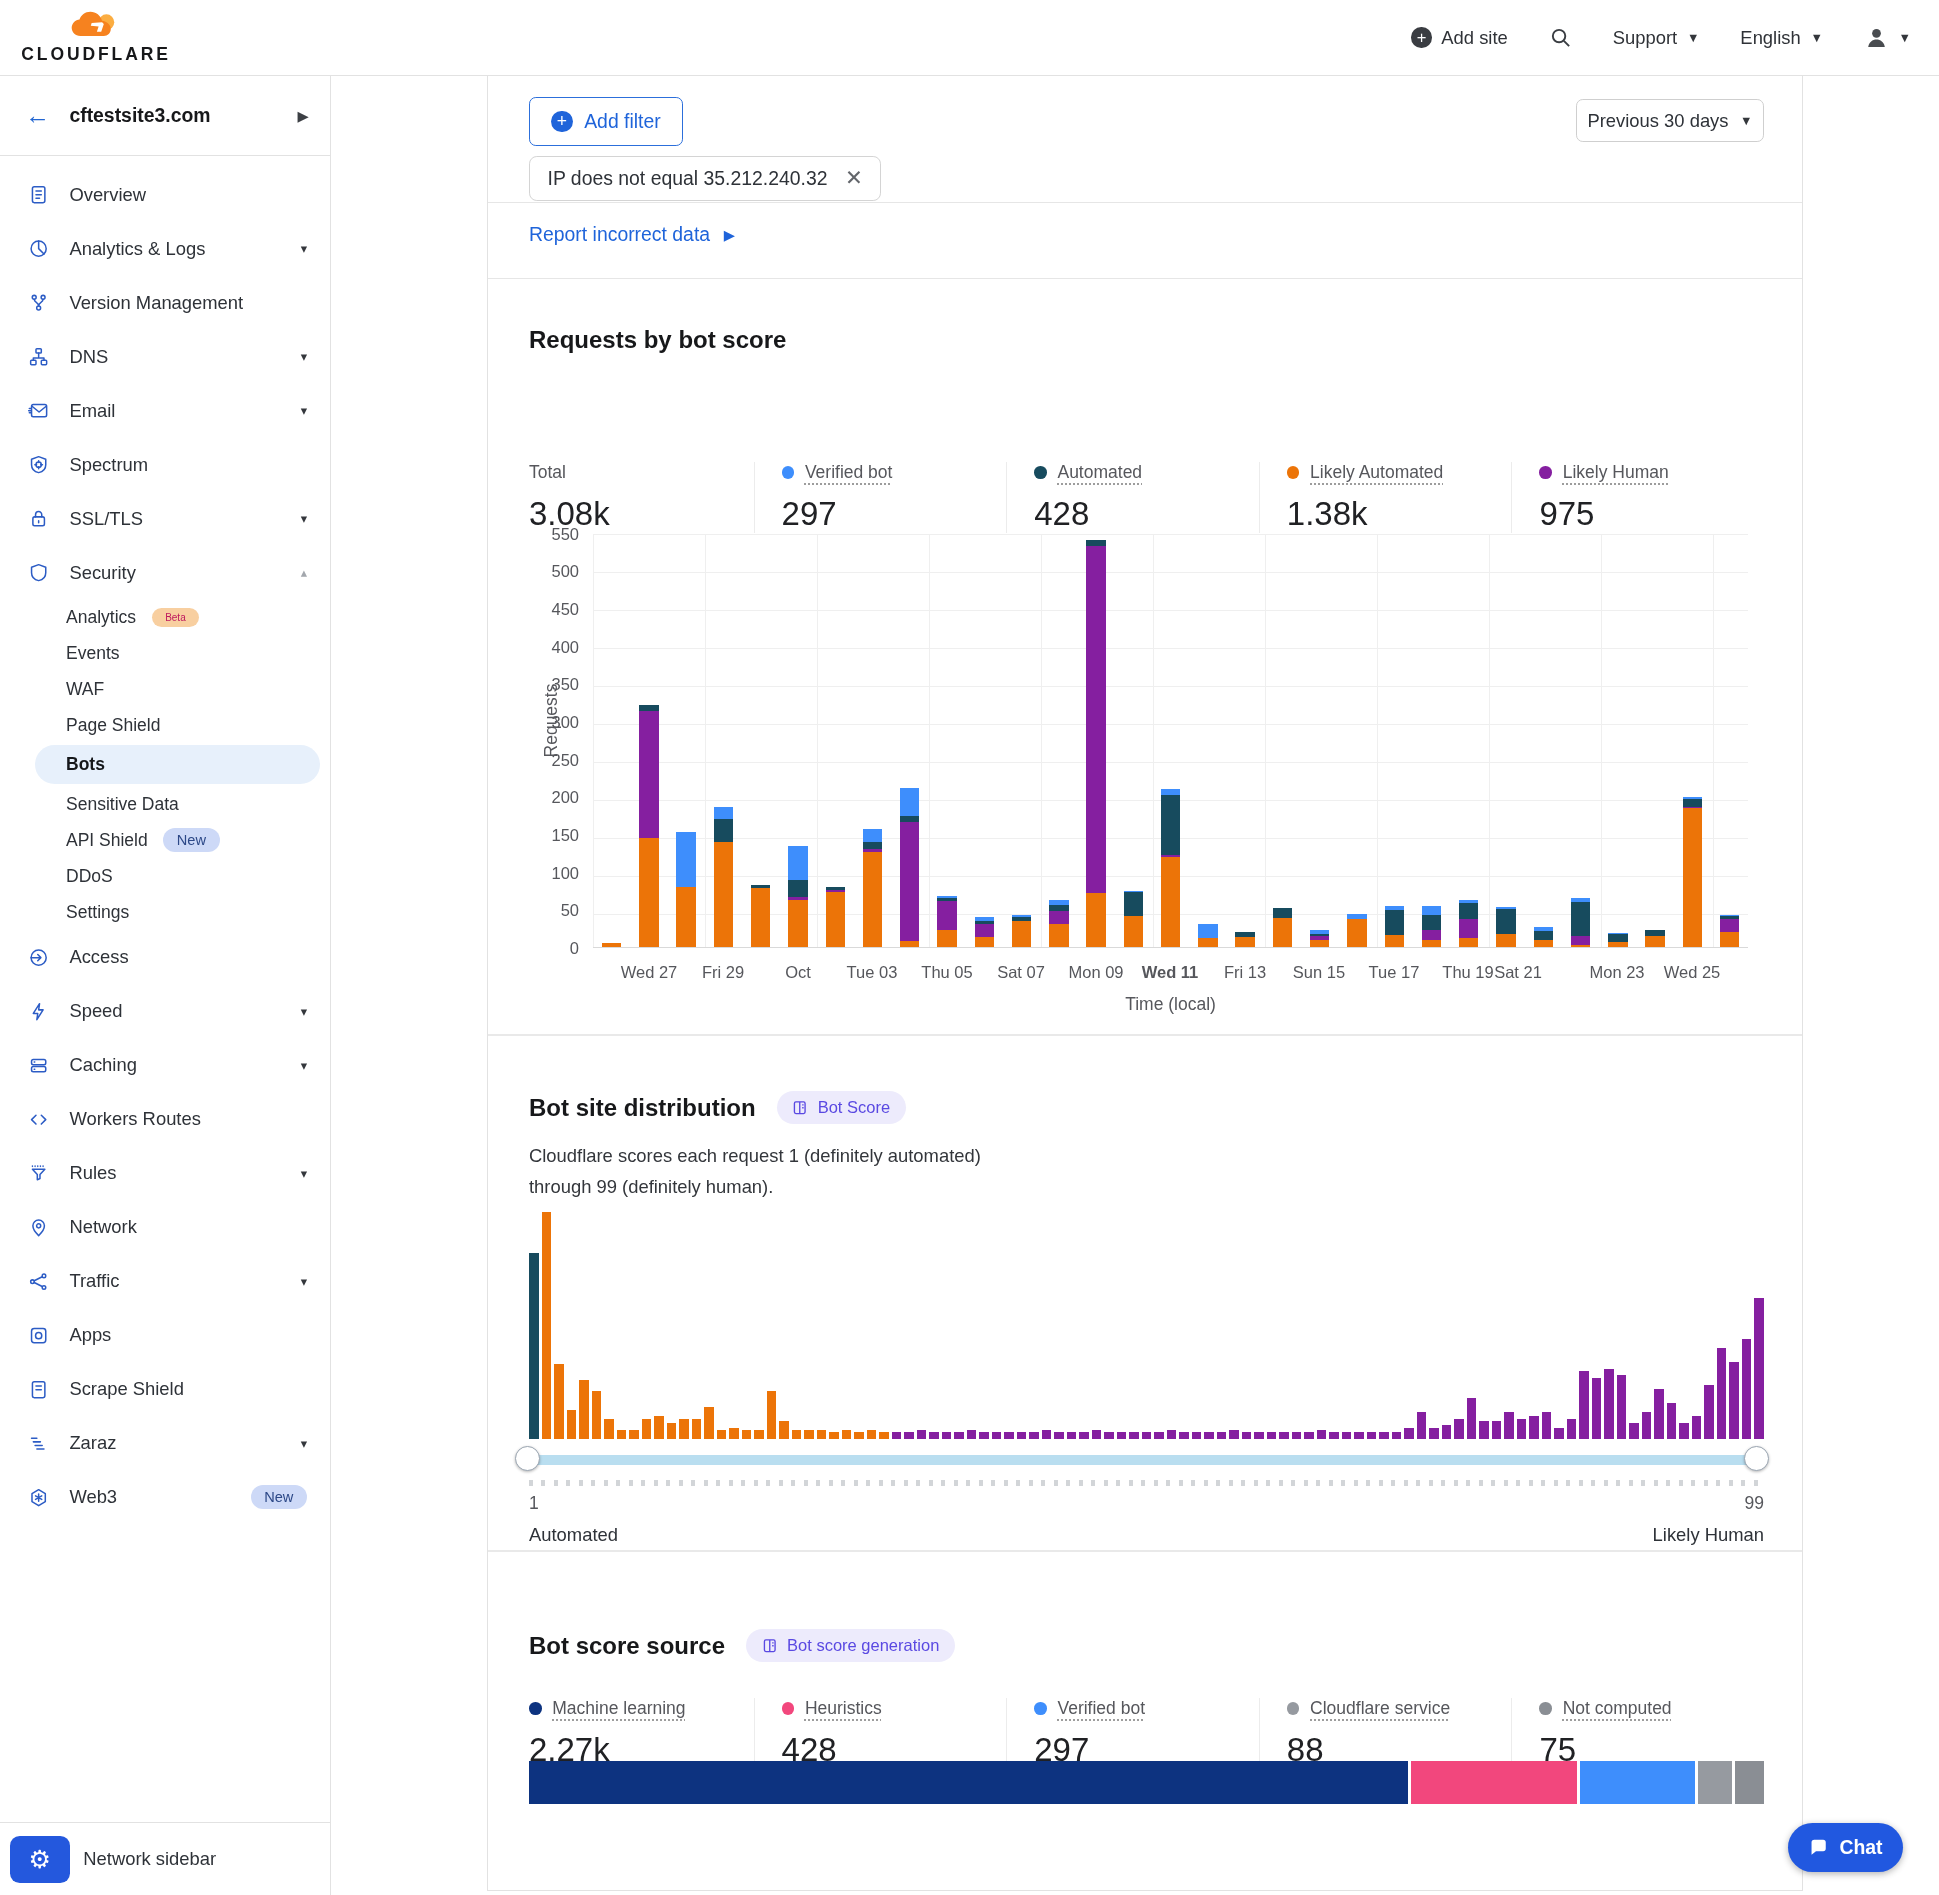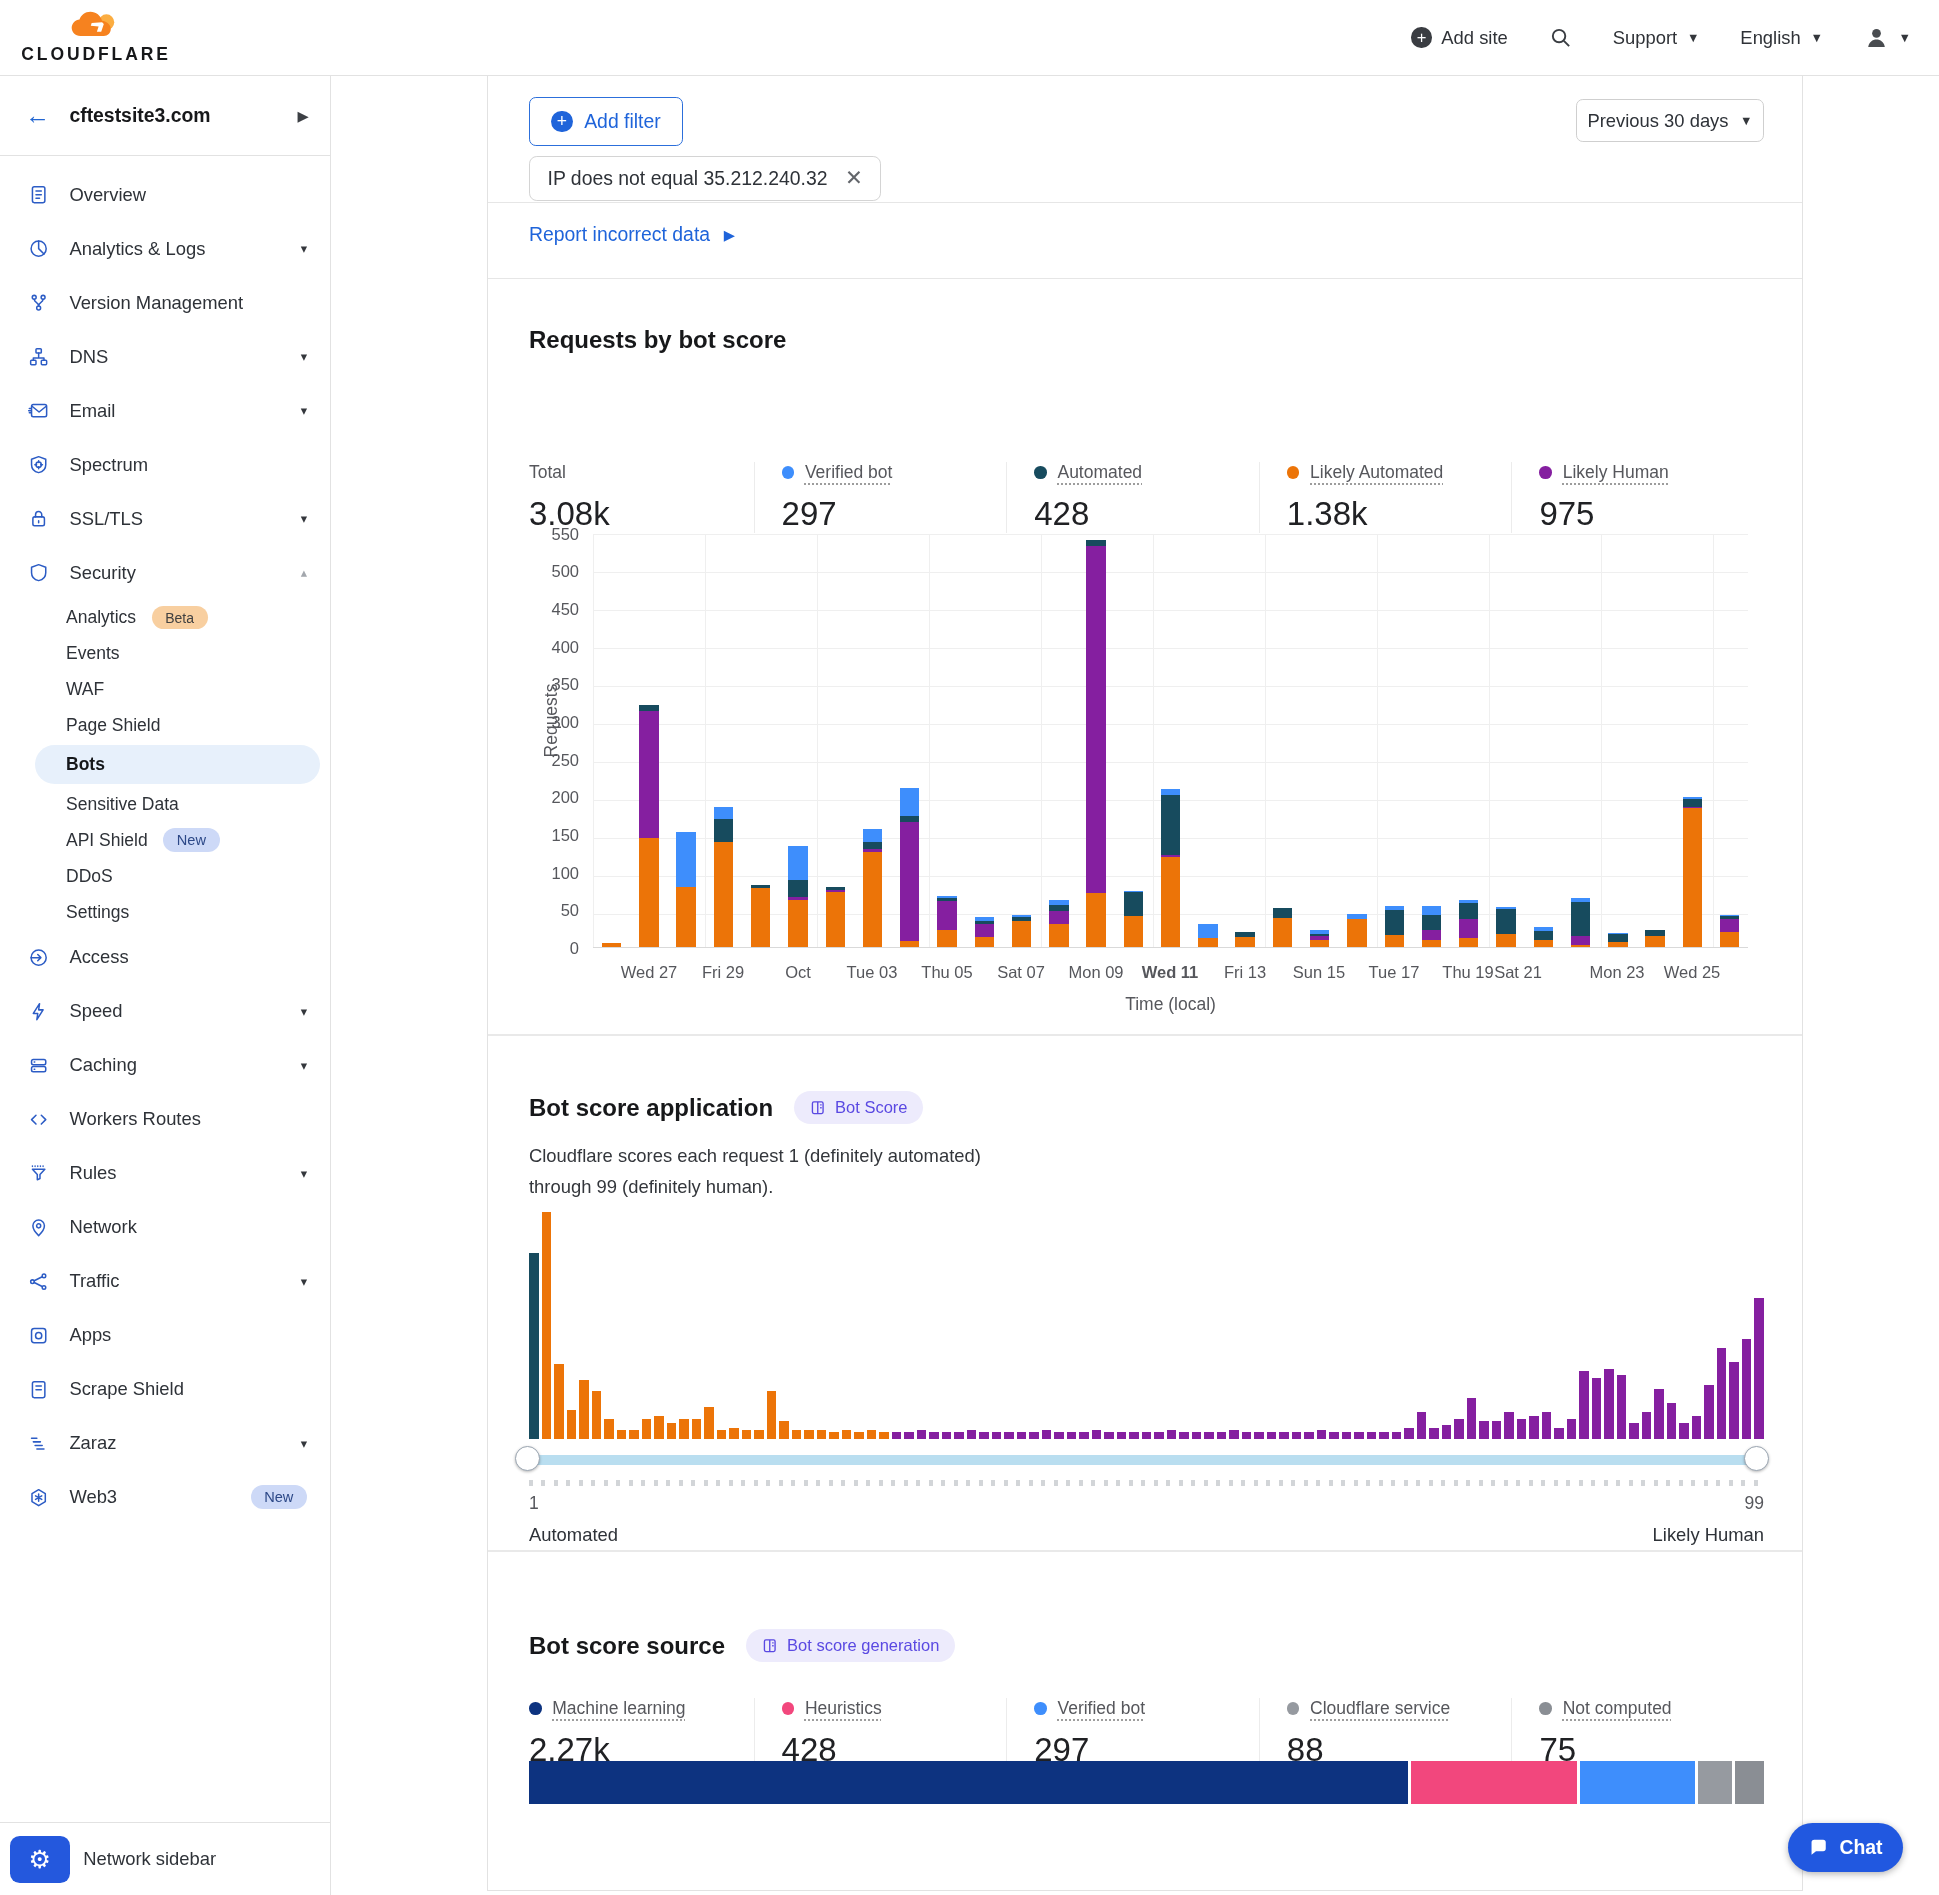--- a/index.html
+++ b/index.html
@@ -15,21 +15,21 @@
   
   .sidebar{position:absolute;top:76px;left:0;width:331px;height:1819px;border-right:1px solid #e2e2e2;background:#fff;box-sizing:border-box;}
   .site-row{height:80px;border-bottom:1px solid #e2e2e2;display:flex;align-items:center;padding:0 21.3px 0 25px;gap:19.4px;box-sizing:border-box;}
   .back-arrow{color:#2366d1;font-size:25px;line-height:1;}
   .site-name{font-size:19.4px;font-weight:700;color:#17181a;flex:1;}
   .site-caret{color:#3c3f44;font-size:14.6px;}
   .nav-list{padding-top:11.6px;}
   .nav-item{height:54px;display:flex;align-items:center;padding:0 23px 0 27px;gap:19.4px;font-size:18.4px;color:#2e3238;box-sizing:border-box;cursor:pointer;}
   .nav-item .icon{width:23px;height:23px;color:#2c5cc5;flex:none;display:flex;align-items:center;justify-content:center;}
   .nav-item .lbl{flex:1;}
-  .badge-beta{background:#f8cfa0;color:#404040;font-size:14px;padding:3.9px 13.6px;border-radius:969px;text-align:center;}
+  .badge-beta{background:#f8cfa0;color:#be185d;font-size:10px;padding:3.9px 13.6px;border-radius:969px;text-align:center;}
   .badge-new{background:#cdd9f7;color:#2c4887;font-size:14.6px;padding:3.9px 13.6px;border-radius:969px;}
   .sub-item{height:36px;display:flex;align-items:center;padding-left:66px;font-size:17.5px;color:#2e3238;gap:15.5px;cursor:pointer;}
   .sub-item.active{background:#e7f0fb;border-radius:969px;margin:1.9px 9.7px 1.9px 35px;padding-left:31px;font-weight:700;height:39px;color:#15171a;}
   .collapse-row{position:absolute;bottom:0;left:0;right:0;height:72px;border-top:1px solid #e2e2e2;display:flex;align-items:center;gap:13.6px;padding-left:9.7px;background:#fff;}
   .gear-btn{width:60px;height:47px;background:#2458dd;border-radius:9.7px;color:#fff;display:flex;align-items:center;justify-content:center;font-size:25px;cursor:pointer;}
   .collapse-lbl{font-size:18.4px;color:#2e3238;}
   
   .card{position:absolute;left:487px;top:76px;width:1316px;height:1815px;border-left:1px solid #e2e2e2;border-right:1px solid #e2e2e2;border-bottom:1px solid #e2e2e2;box-sizing:border-box;background:#fff;}
   .divider{position:absolute;left:0;right:0;height:1px;background:#e6e6e6;}
   .divider.thick{height:1.9px;background:#e9e9e9;}
@@ -671,21 +671,21 @@
         <div class="xtick" style="left: 790px;">Sun 15</div>
         <div class="xtick" style="left: 865px;">Tue 17</div>
         <div class="xtick" style="left: 939px;">Thu 19</div>
         <div class="xtick" style="left: 989px;">Sat 21</div>
         <div class="xtick" style="left: 1088px;">Mon 23</div>
         <div class="xtick" style="left: 1163px;">Wed 25</div>
       </div>
     <div class="divider thick" style="top:958px"></div>
 
     <div class="sec-head" style="top:1015px">
-      <span class="sec-title">Bot score application</span>
+      <span class="sec-title">Bot site distribution</span>
       <span class="badge-pill">
         <svg width="15.5" height="15.5" viewBox="0 0 16 16" fill="none" stroke="currentColor" stroke-width="1.4">
             <rect x="2.5" y="2" width="11" height="12" rx="1.5"></rect>
             <path d="M8 2v12M10.5 5h1.5M10.5 8h1.5"></path>
           </svg>
         <span>Bot Score</span>
       </span>
     </div>
     <div class="sec-desc" style="top:1065px;width:495px">Cloudflare scores each request 1 (definitely automated) through 99 (definitely human).</div>
 

